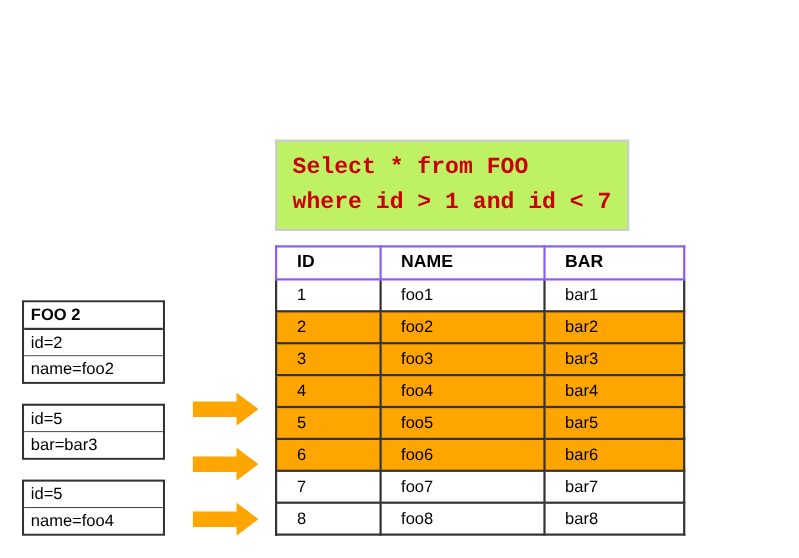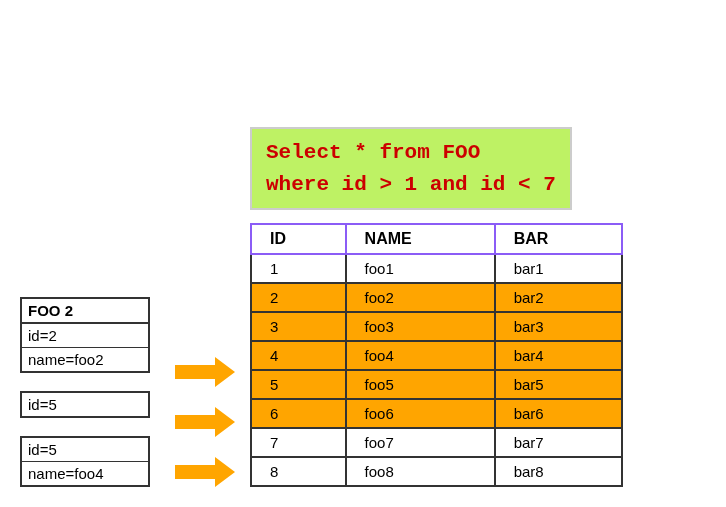--- a/index.html
+++ b/index.html
@@ -127,20 +127,21 @@
 <div class="main-container">
 
   <div class="left-panel" id="left-panel">
   <div class="foo-card">
         <div class="foo-card-header">FOO 2</div>
         <div class="foo-card-row">id=2</div>
         <div class="foo-card-row">name=foo2</div>
       </div>
       <div class="foo-card">
         <div class="foo-card-row">id=5</div>
+        <div class="foo-card-row">bar=bar3</div>
       </div>
       <div class="foo-card">
         <div class="foo-card-row">id=5</div>
         <div class="foo-card-row">name=foo4</div>
       </div>
     </div>
 
   <div class="arrows-panel" id="arrows-panel">
   <div class="arrow-shape"></div>
       <div class="arrow-shape"></div>

